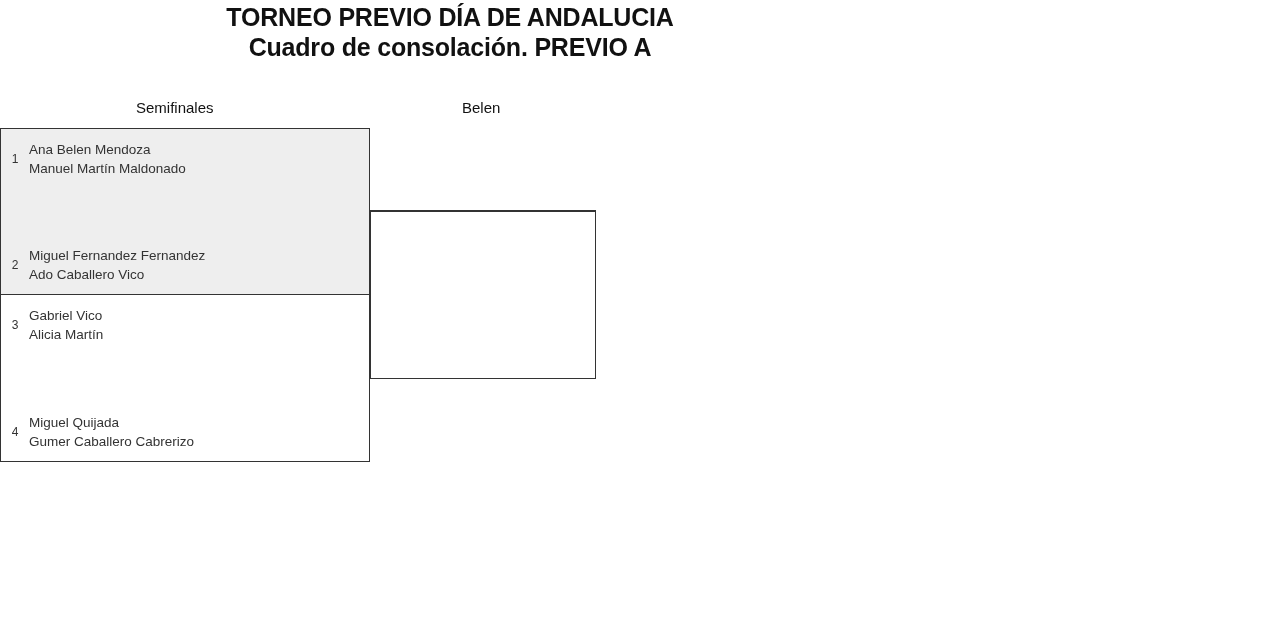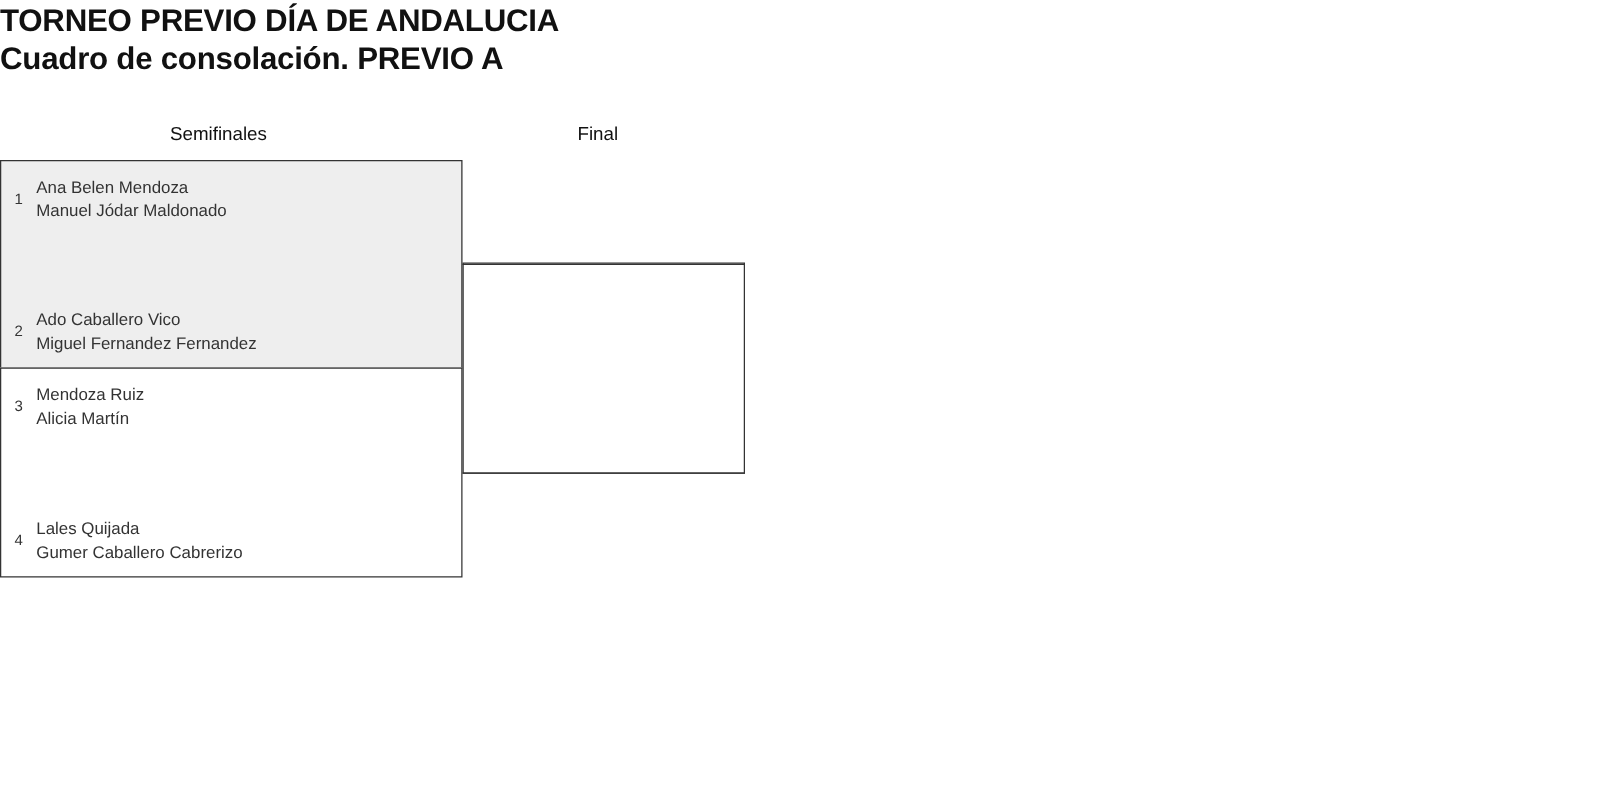--- a/index.html
+++ b/index.html
@@ -22,20 +22,21 @@
     position: absolute;
     left: 0; top: 0;
     width: 1280px;
     height: 80px;
   }
   #title-block {
     position: absolute;
     left: 0px;
     top: 0px;
     width: 900px;
+    text-align: center;
   }
   .title-line {
     font-size: 25px;
     font-weight: 700;
     line-height: 30px;
     letter-spacing: -0.2px;
     color: #111111;
     white-space: nowrap;
   }
   #title-line-1 { padding-top: 2px; }
@@ -153,51 +154,51 @@
     <div class="title-line" id="title-line-1">TORNEO PREVIO DÍA DE ANDALUCIA</div>
     <div class="title-line" id="title-line-2">Cuadro de consolación. PREVIO A</div>
   </div>
 
 
 </div>
 
 <div id="bracket">
 
   <div class="round-header" id="round-header-0">Semifinales</div>
-  <div class="round-header" id="round-header-1">Final</div>
+  <div class="round-header" id="round-header-1">Belen</div>
 
   <div class="match-box" id="match-0">
     <div class="competitor slot-top">
       <span class="seed">1</span>
       <span class="names">
         <span class="player">Ana Belen Mendoza</span>
-        <span class="player">Manuel Jódar Maldonado</span>
+        <span class="player">Manuel Martín Maldonado</span>
       </span>
     </div>
     <div class="competitor slot-bottom">
       <span class="seed">2</span>
       <span class="names">
+        <span class="player">Miguel Fernandez Fernandez</span>
         <span class="player">Ado Caballero Vico</span>
-        <span class="player">Miguel Fernandez Fernandez</span>
       </span>
     </div>
   </div>
 
   <div class="match-box" id="match-1">
     <div class="competitor slot-top">
       <span class="seed">3</span>
       <span class="names">
-        <span class="player">Mendoza Ruiz</span>
+        <span class="player">Gabriel Vico</span>
         <span class="player">Alicia Martín</span>
       </span>
     </div>
     <div class="competitor slot-bottom">
       <span class="seed">4</span>
       <span class="names">
-        <span class="player">Lales Quijada</span>
+        <span class="player">Miguel Quijada</span>
         <span class="player">Gumer Caballero Cabrerizo</span>
       </span>
     </div>
   </div>
 
   <div class="connector" id="connector-0"></div>
   <div class="connector" id="connector-1"></div>
 
   <div id="match-final">
     <div class="competitor slot-top">

